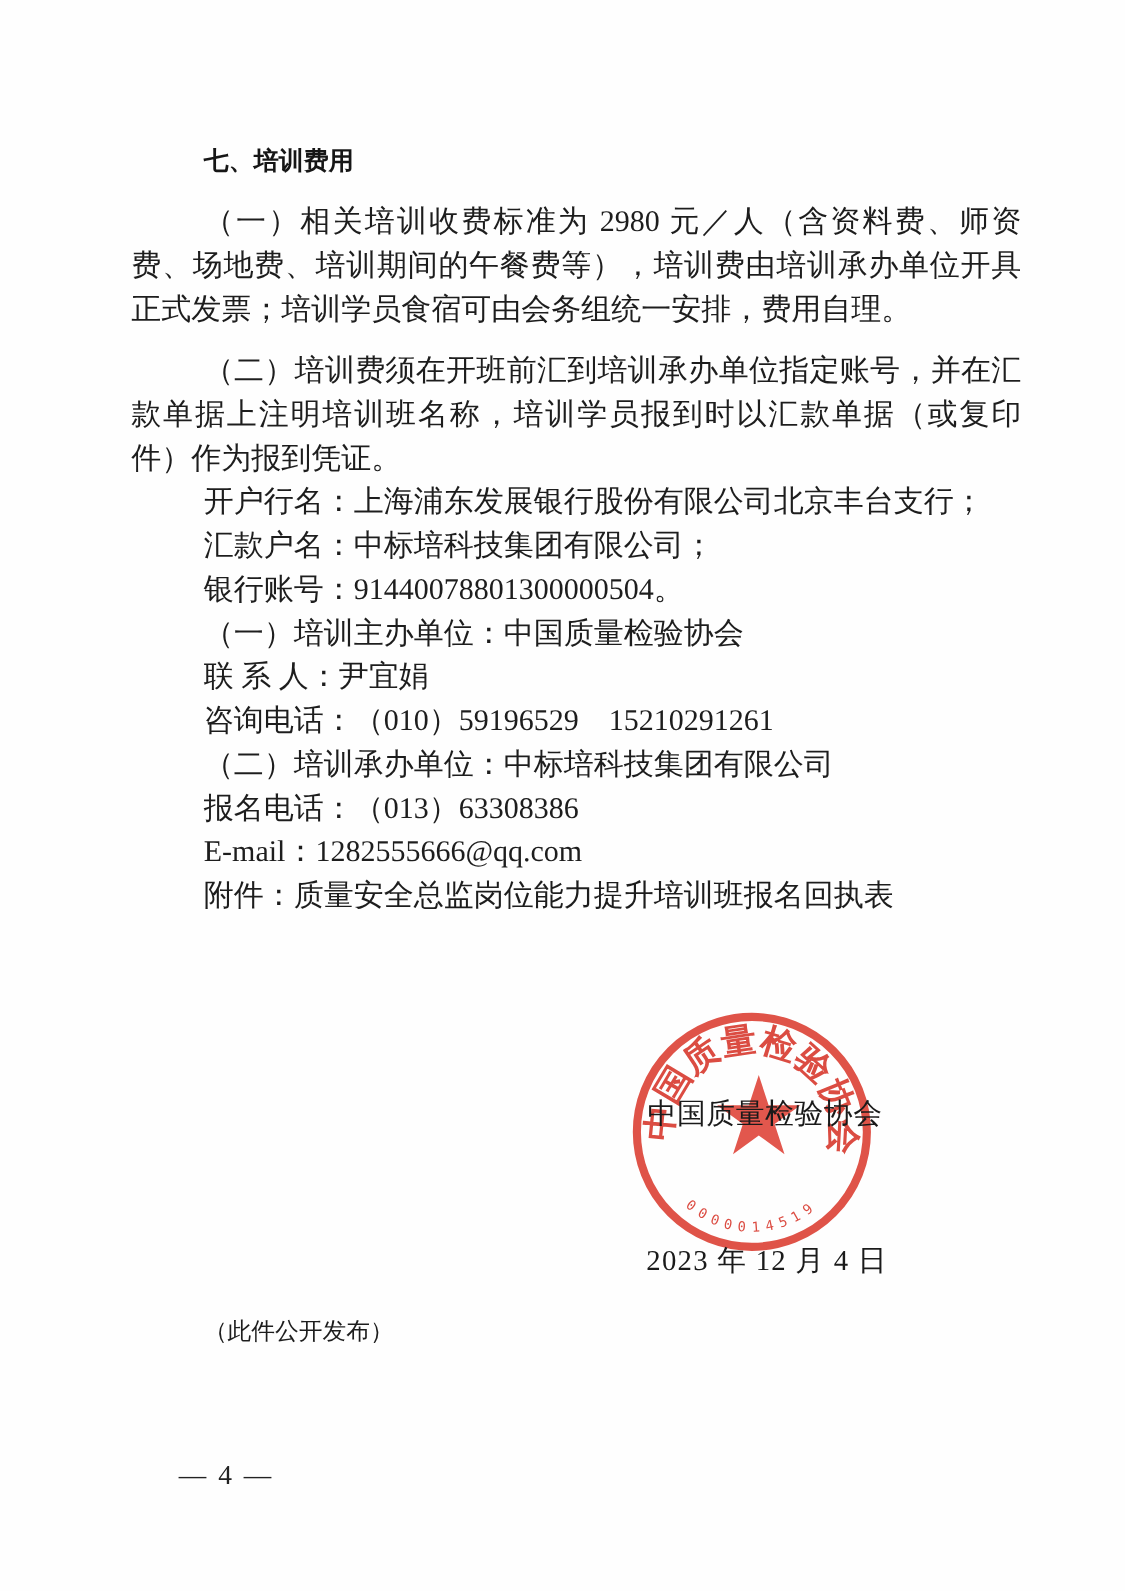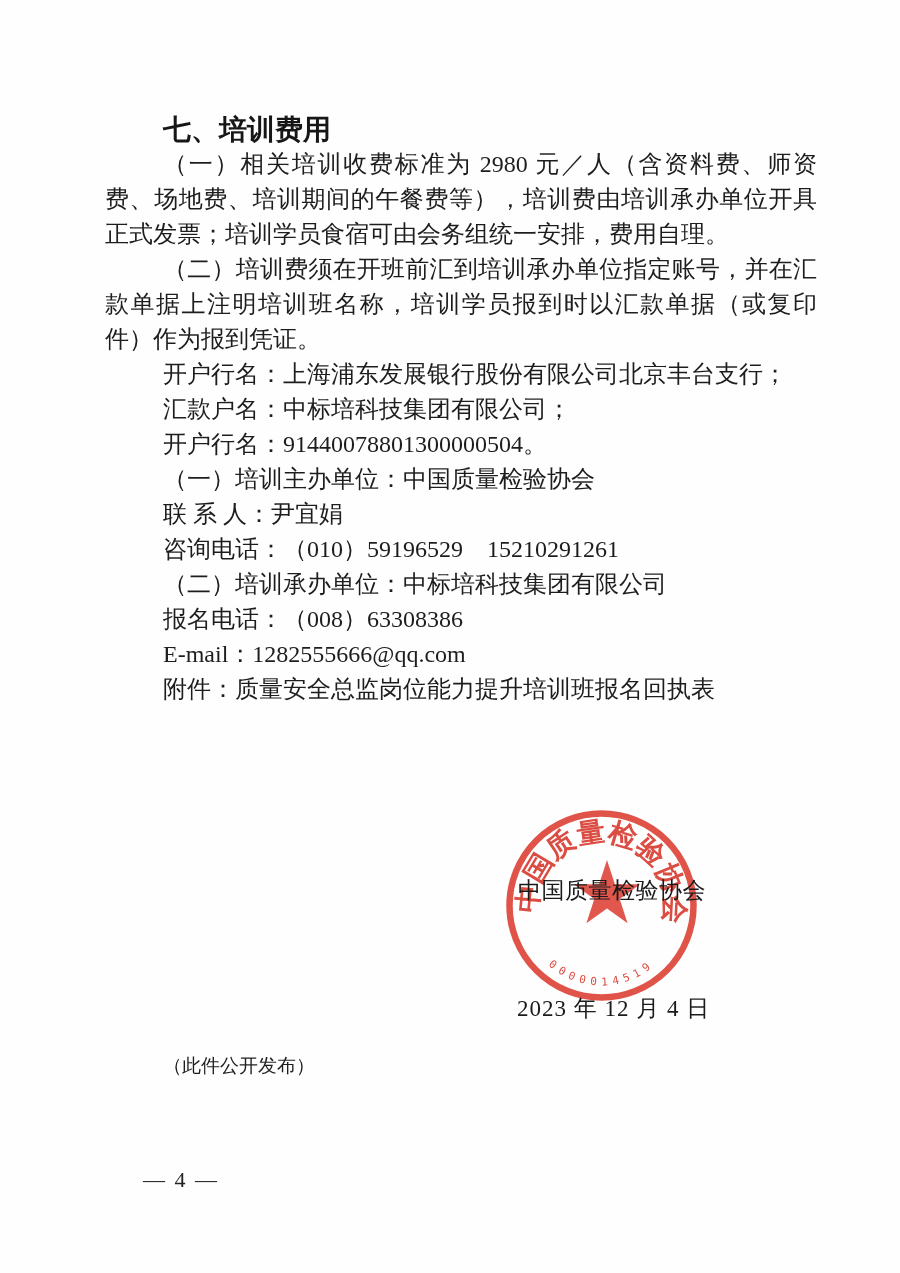--- a/index.html
+++ b/index.html
@@ -19,27 +19,27 @@
     left: 105px;
     top: 112px;
     width: 712px;
     font-size: 24px;
     line-height: 35px;
     text-align: justify;
   }
   .sec-heading {
     font-family: "Liberation Sans", "DejaVu Sans", sans-serif;
     font-weight: bold;
-    font-size: 28px;
+    font-size: 20px;
     line-height: 35px;
     text-indent: 58px;
     text-align: left;
     color: #161616;
   }
-  .para { text-indent: 58px; }
+  .para { text-indent: 58px; margin-top: 14px; }
   .line { text-indent: 58px; text-align: left; white-space: nowrap; }
   .attachment { }
   .seal-svg {
     position: absolute;
     left: 503px;
     top: 806px;
     width: 198px;
     height: 200px;
     opacity: 0.9;
   }
@@ -99,26 +99,26 @@
 <body>
 
 <div class="page">
 
   <div class="body-flow">
     <div class="sec-heading">七、培训费用</div>
     <p class="para">（一）相关培训收费标准为 2980 元／人（含资料费、师资费、场地费、培训期间的午餐费等），培训费由培训承办单位开具正式发票；培训学员食宿可由会务组统一安排，费用自理。</p>
     <p class="para">（二）培训费须在开班前汇到培训承办单位指定账号，并在汇款单据上注明培训班名称，培训学员报到时以汇款单据（或复印件）作为报到凭证。</p>
     <div class="line">开户行名：上海浦东发展银行股份有限公司北京丰台支行；</div>
     <div class="line">汇款户名：中标培科技集团有限公司；</div>
-    <div class="line">开户行名：91440078801300000504。</div>
+    <div class="line">银行账号：91440078801300000504。</div>
     <div class="line">（一）培训主办单位：中国质量检验协会</div>
     <div class="line">联 系 人：尹宜娟</div>
     <div class="line">咨询电话：（010）59196529　15210291261</div>
     <div class="line">（二）培训承办单位：中标培科技集团有限公司</div>
-    <div class="line">报名电话：（008）63308386</div>
+    <div class="line">报名电话：（013）63308386</div>
     <div class="line">E-mail：1282555666@qq.com</div>
     <div class="line attachment">附件：质量安全总监岗位能力提升培训班报名回执表</div>
   </div>
 
   <svg class="seal-svg" viewBox="0 0 198 200" aria-hidden="true">
     <defs>
       <path id="arcTop" d="M 35.0,107.3 A 64 64 0 1 1 159.7,118.2" fill="none"></path>
       <path id="arcBottom" d="M 33.0,145.4 A 80 80 0 0 0 164.0,145.4" fill="none"></path>
     </defs>
     <circle cx="98.5" cy="99.5" r="92" fill="none" stroke="#dc4135" stroke-width="6.5"></circle>

